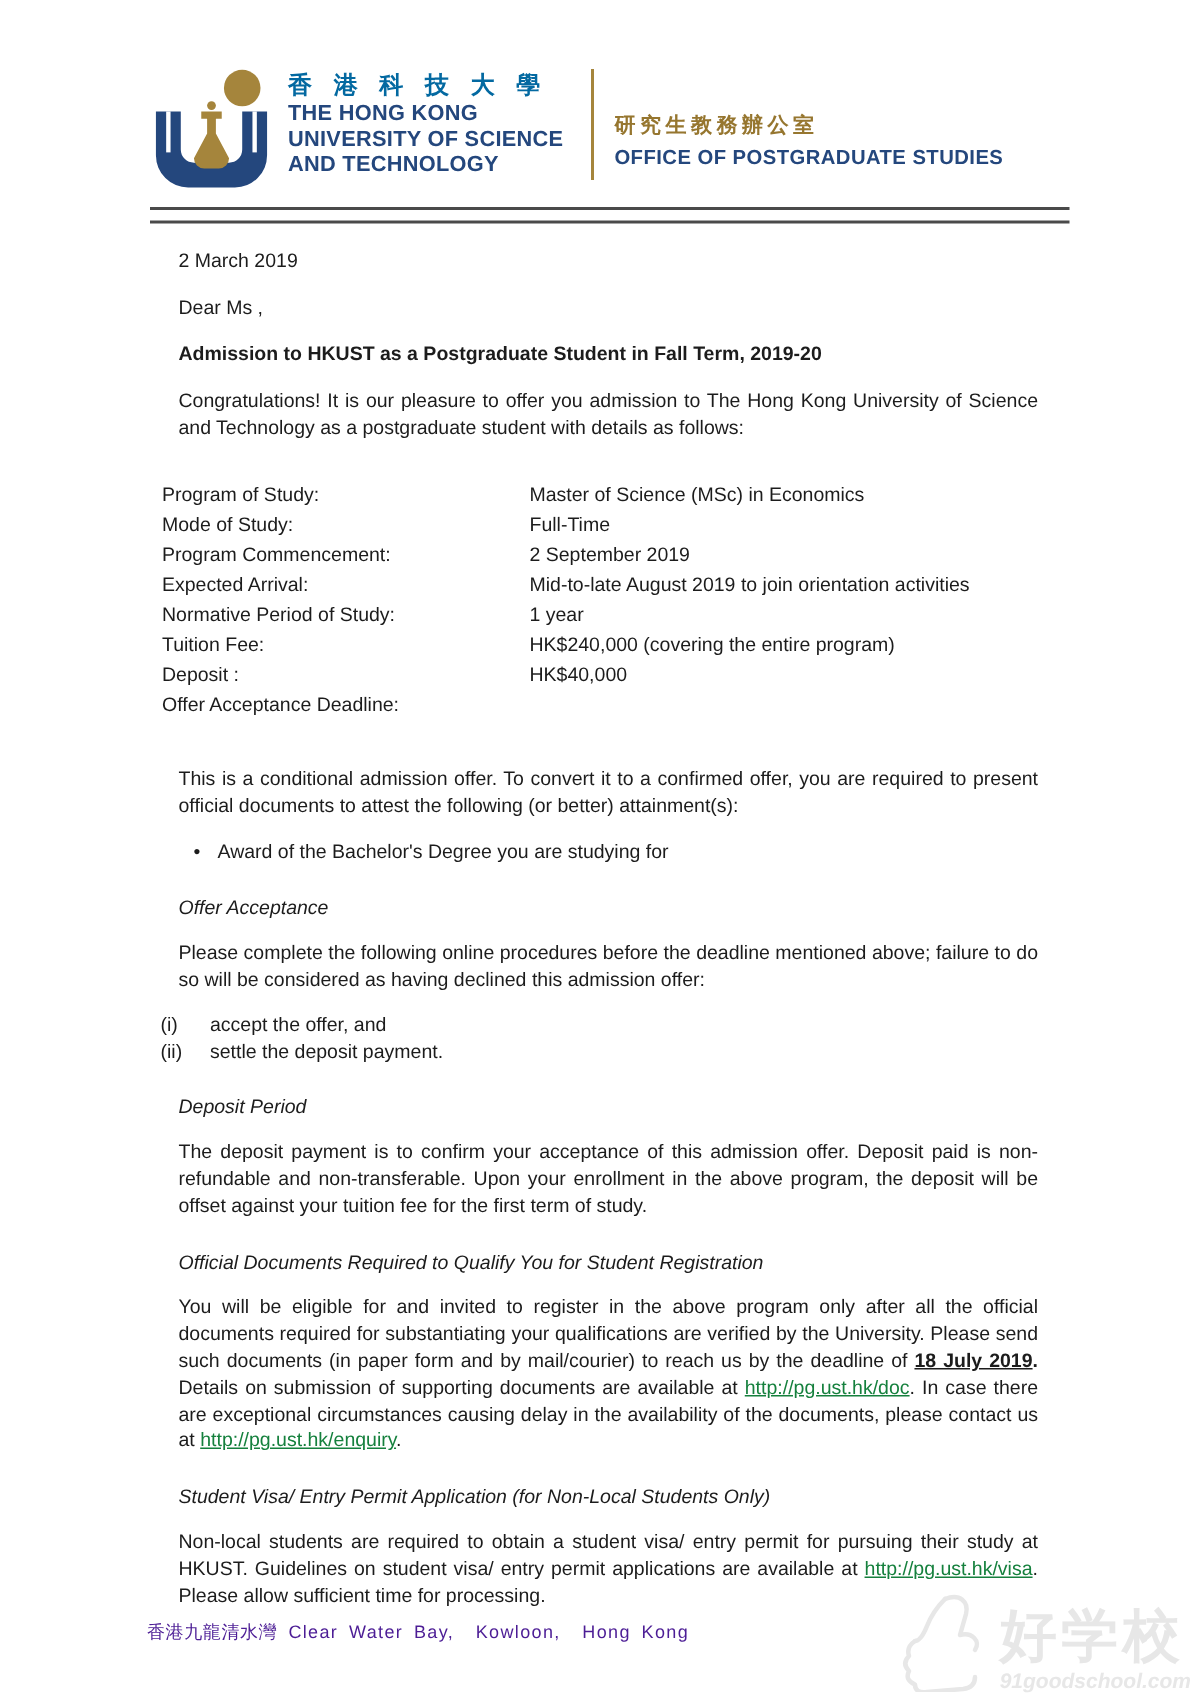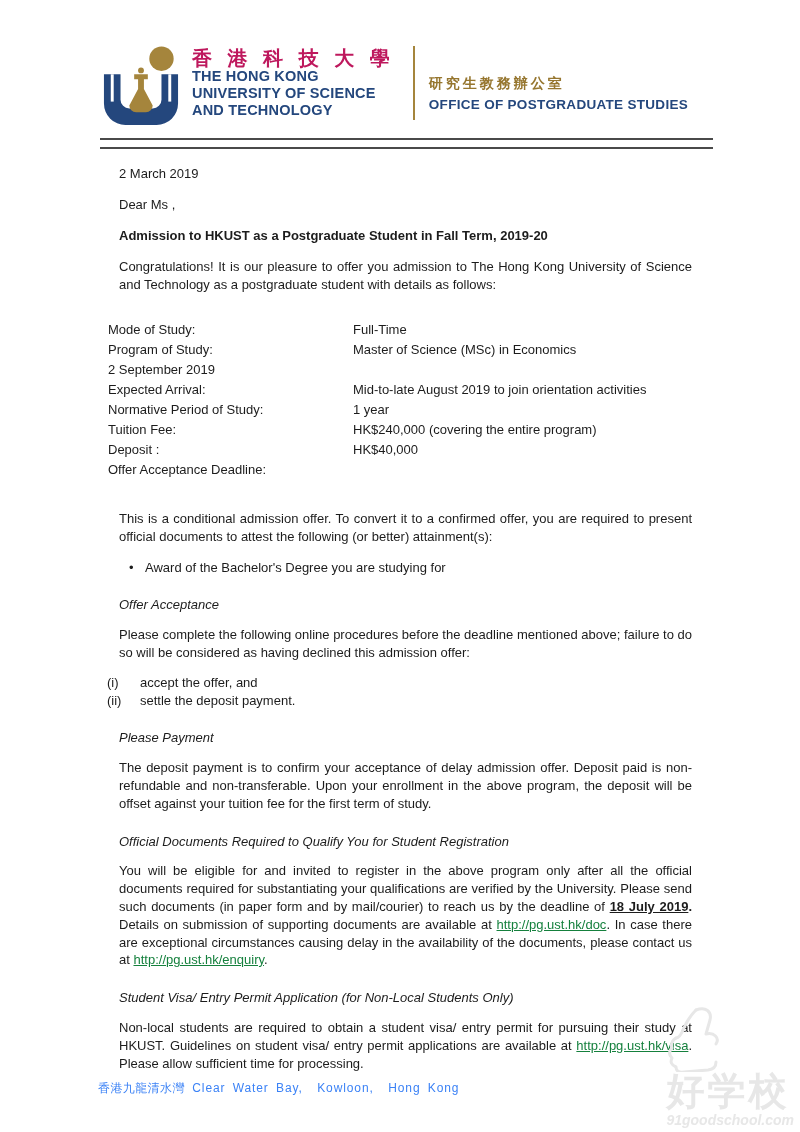--- a/index.html
+++ b/index.html
@@ -20,22 +20,22 @@
   
   .letterhead {
     margin-top: 45px;
     display: flex;
     align-items: flex-start;
     height: 84px;
   }
   .logo-svg { width: 78px; height: 82px; margin-left: 2px; flex: 0 0 auto; }
   .uni-name { margin-left: 12px; padding-top: 3px; }
   .uni-cn {
-    color: #be185d;
-    font-size: 20px;
+    color: #0369a1;
+    font-size: 16px;
     font-weight: bold;
     letter-spacing: 5px;
     line-height: 20px;
     white-space: nowrap;
   }
   .uni-en {
     color: #24477d;
     font-size: 14.5px;
     font-weight: bold;
     line-height: 17px;
@@ -109,35 +109,34 @@
     cursor: pointer;
   }
   .bold-ul { font-weight: bold; text-decoration: underline; }
   .bold { font-weight: bold; }
 
   
   .footer {
     position: absolute;
     left: 98px; top: 1080px;
     font-size: 12px;
-    color: #3b82f6;
+    color: #4c1d95;
     letter-spacing: 0.4px;
     white-space: pre-wrap;
   }
   .footer .en-part { letter-spacing: 0.9px; word-spacing: 3px; }
 
   
   .watermark {
     position: absolute;
     right: 6px; bottom: 4px;
     display: flex;
-    align-items: flex-start;
+    align-items: flex-end;
     color: #e7e7e7;
     user-select: none;
-    flex-direction: column;
   }
   .wm-icon { width: 62px; height: 68px; margin-right: 4px; }
   .wm-cn { font-size: 38px; font-weight: bold; letter-spacing: 3px; line-height: 38px; }
   .wm-url { font-size: 14px; font-weight: bold; font-style: italic; margin-top: 2px; }
 </style>
 </head>
 <body>
 
 <div class="doc">
 
@@ -170,28 +169,29 @@
 
   <div class="body">
 
     <p class="mb">2 March 2019</p>
     <p class="mb">Dear Ms ,</p>
     <p class="subject">Admission to HKUST as a Postgraduate Student in Fall Term, 2019-20</p>
     <p class="just">Congratulations! It is our pleasure to offer you admission to The Hong Kong University of Science and Technology as a postgraduate student with details as follows:</p>
 
     <div class="details">
       <div class="details-row">
+        <span class="details-label">Program of Study:</span>
+        <span class="details-value">Master of Science (MSc) in Economics</span>
+      </div>
+      <div class="details-row">
         <span class="details-label">Mode of Study:</span>
         <span class="details-value">Full-Time</span>
       </div>
       <div class="details-row">
-        <span class="details-label">Program of Study:</span>
-        <span class="details-value">Master of Science (MSc) in Economics</span>
-      </div>
-      <div class="details-row">
+        <span class="details-label">Program Commencement:</span>
         <span class="details-value">2 September 2019</span>
       </div>
       <div class="details-row">
         <span class="details-label">Expected Arrival:</span>
         <span class="details-value">Mid-to-late August 2019 to join orientation activities</span>
       </div>
       <div class="details-row">
         <span class="details-label">Normative Period of Study:</span>
         <span class="details-value">1 year</span>
       </div>
@@ -219,22 +219,22 @@
     <p class="just">Please complete the following online procedures before the deadline mentioned above; failure to do so will be considered as having declined this admission offer:</p>
     <div class="proc-row">
       <span class="proc-num">(i)</span>
       <span>accept the offer, and</span>
     </div>
     <div class="proc-row">
       <span class="proc-num">(ii)</span>
       <span>settle the deposit payment.</span>
     </div>
 
-    <p class="sec-h">Please Payment</p>
-    <p class="just">The deposit payment is to confirm your acceptance of delay admission offer. Deposit paid is non-refundable and non-transferable. Upon your enrollment in the above program, the deposit will be offset against your tuition fee for the first term of study.</p>
+    <p class="sec-h">Deposit Period</p>
+    <p class="just">The deposit payment is to confirm your acceptance of this admission offer. Deposit paid is non-refundable and non-transferable. Upon your enrollment in the above program, the deposit will be offset against your tuition fee for the first term of study.</p>
 
     <p class="sec-h">Official Documents Required to Qualify You for Student Registration</p>
     <p class="just"><span>You will be eligible for and invited to register in the above program only after all the official documents required for substantiating your qualifications are verified by the University.  Please send such documents (in paper form and by mail/courier) to reach us by the deadline of </span><span class="bold-ul">18 July 2019</span><span class="bold">.</span><span> Details on submission of supporting documents are available at </span><a class="doclink">http://pg.ust.hk/doc</a><span>. In case there are exceptional circumstances causing delay in the availability of the documents, please contact us at </span><a class="doclink">http://pg.ust.hk/enquiry</a><span>.</span></p>
 
     <p class="sec-h">Student Visa/ Entry Permit Application (for Non-Local Students Only)</p>
     <p class="just"><span>Non-local students are required to obtain a student visa/ entry permit for pursuing their study at HKUST.  Guidelines on student visa/ entry permit applications are available at </span><a class="doclink">http://pg.ust.hk/visa</a><span>. Please allow sufficient time for processing.</span></p>
 
   </div>
 </div>
 

